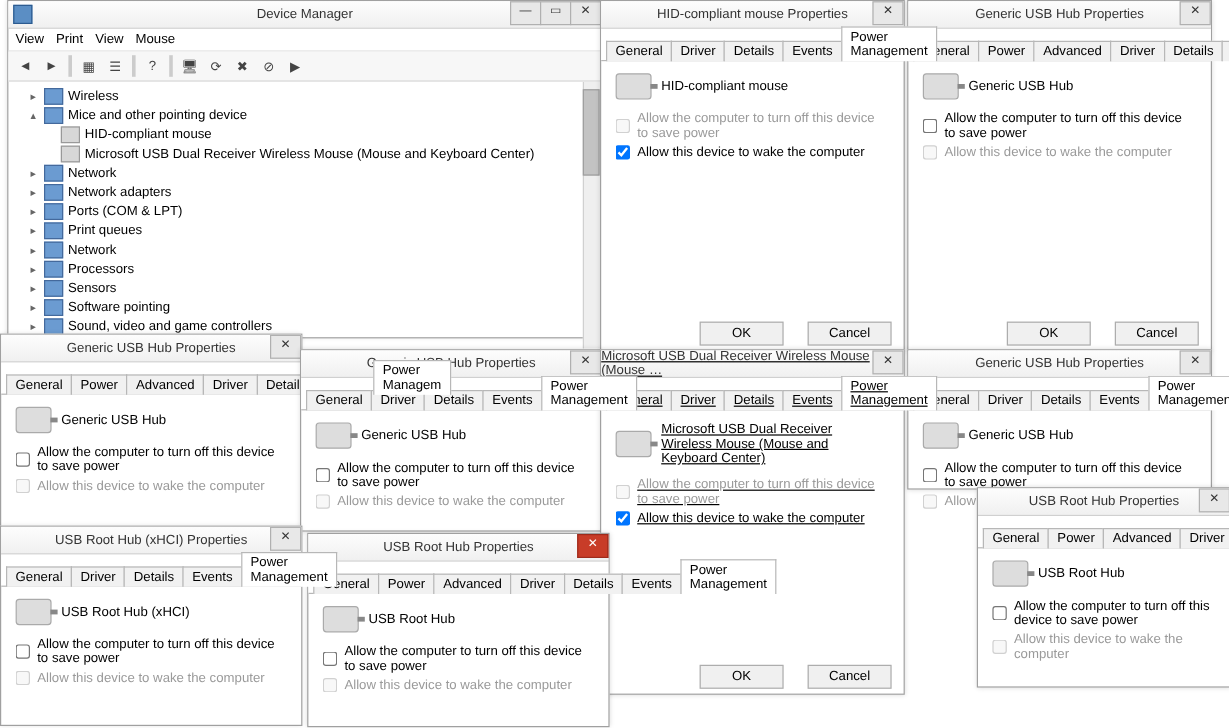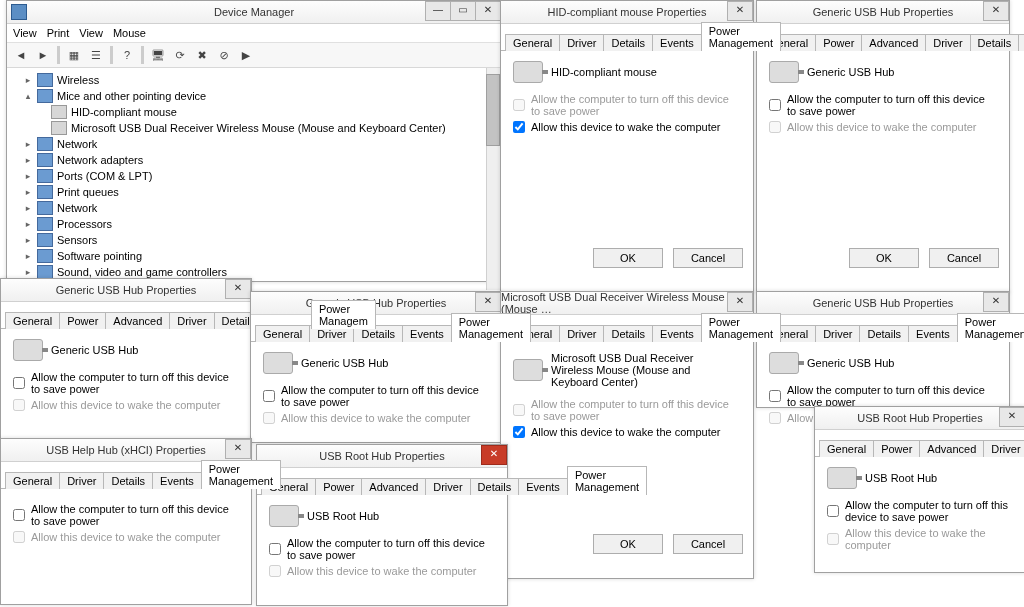--- a/index.html
+++ b/index.html
@@ -17,21 +17,21 @@
   .tabs{display:flex;align-items:flex-end;height:22px;padding:4px 4px 0 4px;border-bottom:1px solid #b7b7b7;background:#fff}
   .tab{padding:2px 7px;border:1px solid #b7b7b7;border-bottom:none;margin-right:-1px;background:#f1f1f1;font-size:11px;position:relative;top:1px;cursor:default}
   .tab.active{background:#fff;z-index:1}
   .body{padding:10px 12px}
   .devrow{display:flex;align-items:center;gap:8px;margin-bottom:10px}
   .devicon{width:28px;height:20px;background:#ddd;border:1px solid #aaa;border-radius:3px;position:relative}
   .devicon::after{content:"";position:absolute;right:-6px;top:8px;width:6px;height:4px;background:#888}
   .chkrow{display:flex;align-items:center;gap:6px;margin:4px 0;font-size:11px}
   .chkrow.dis{color:#9a9a9a}
   input[type=checkbox]{width:12px;height:12px;margin:0}
-  .btns{position:absolute;right:10px;bottom:24px;display:flex;gap:10px}
+  .btns{position:absolute;right:10px;bottom:4px;display:flex;gap:20px}
   button.std{min-width:70px;height:20px;font-size:11px;background:#f0f0f0;border:1px solid #adadad}
   
   .tree{padding:4px 2px;overflow:auto;height:calc(100% - 66px);position:relative}
   .tree-scroll{position:absolute;right:0;top:0;width:14px;height:100%;background:#efefef;border-left:1px solid #d0d0d0}
   .tree-thumb{position:absolute;right:1px;top:6px;width:12px;height:70px;background:#c3c3c3;border:1px solid #9f9f9f}
   .node{display:flex;align-items:center;height:16px;padding-left:4px;white-space:nowrap}
   .exp{width:10px;text-align:center;color:#666;font-size:9px}
   .nicon{width:14px;height:12px;background:#6b9bd1;border:1px solid #44699c;margin:0 4px}
   .nicon.k{background:#d7d7d7;border-color:#999}
   .l1{padding-left:14px}.l2{padding-left:28px}
@@ -268,21 +268,21 @@
         <div class="chkrow">
           <input type="checkbox" style="">
           <span>Allow the computer to turn off this device to save power</span>
         </div>
         <div class="chkrow dis">
           <input type="checkbox" disabled="" style="">
           <span>Allow this device to wake the computer</span>
         </div>
       </div>
     </div>
-    <div class="win" style="left: 500px; top: 291px; width: 252px; height: 286px;">
+    <div class="win" style="left: 500px; top: 291px; width: 252px; height: 286px; text-decoration: underline;">
       <div class="titlebar">
         <span class="title">Microsoft USB Dual Receiver Wireless Mouse (Mouse …</span>
         <div class="sysbtns">
           <div class="sysbtn">✕</div>
         </div>
       </div>
       <div class="tabs">
         <div class="tab">General</div>
         <div class="tab">Driver</div>
         <div class="tab">Details</div>
@@ -332,33 +332,37 @@
           <span>Allow the computer to turn off this device to save power</span>
         </div>
         <div class="chkrow dis">
           <input type="checkbox" disabled="" style="">
           <span>Allow this device to wake the computer</span>
         </div>
       </div>
     </div>
     <div class="win" style="left: 0px; top: 438px; width: 250px; height: 165px;">
       <div class="titlebar">
-        <span class="title">USB Help Hub (xHCI) Properties</span>
-        <div class="sysbtns">
-          <div class="sysbtn">✕</div>
-        </div>
-      </div>
-      <div class="tabs">
-        <div class="tab">General</div>
-        <div class="tab">Driver</div>
-        <div class="tab">Details</div>
-        <div class="tab">Events</div>
-        <div class="tab active">Power Management</div>
-      </div>
-      <div class="body">
+        <span class="title">USB Root Hub (xHCI) Properties</span>
+        <div class="sysbtns">
+          <div class="sysbtn">✕</div>
+        </div>
+      </div>
+      <div class="tabs">
+        <div class="tab">General</div>
+        <div class="tab">Driver</div>
+        <div class="tab">Details</div>
+        <div class="tab">Events</div>
+        <div class="tab active">Power Management</div>
+      </div>
+      <div class="body">
+        <div class="devrow">
+          <div class="devicon"></div>
+          <span style="max-width:180px">USB Root Hub (xHCI)</span>
+        </div>
         <div class="chkrow">
           <input type="checkbox" style="">
           <span>Allow the computer to turn off this device to save power</span>
         </div>
         <div class="chkrow dis">
           <input type="checkbox" disabled="" style="">
           <span>Allow this device to wake the computer</span>
         </div>
       </div>
     </div>

